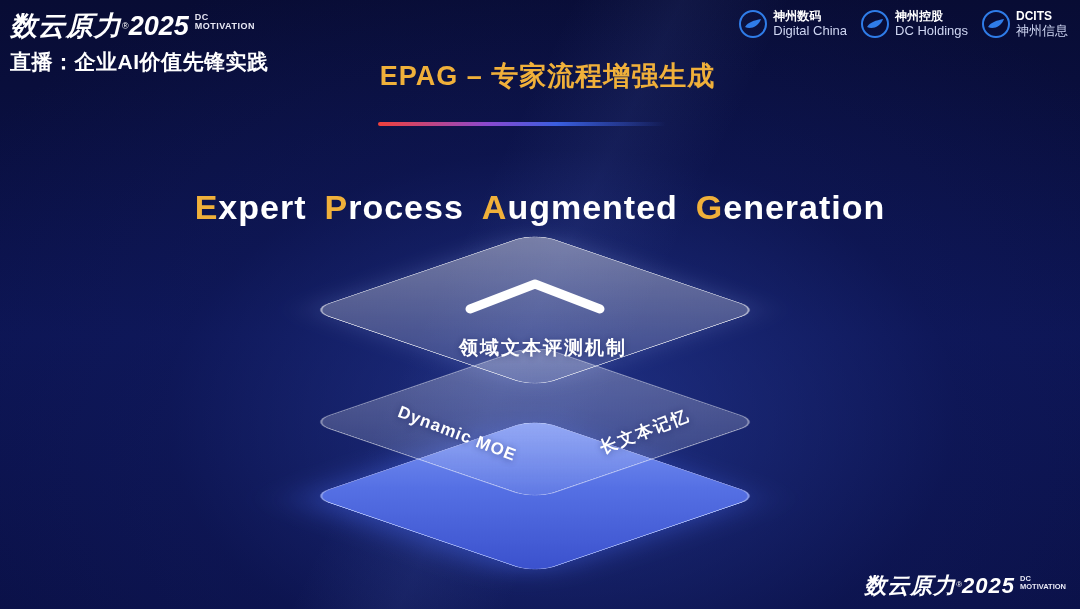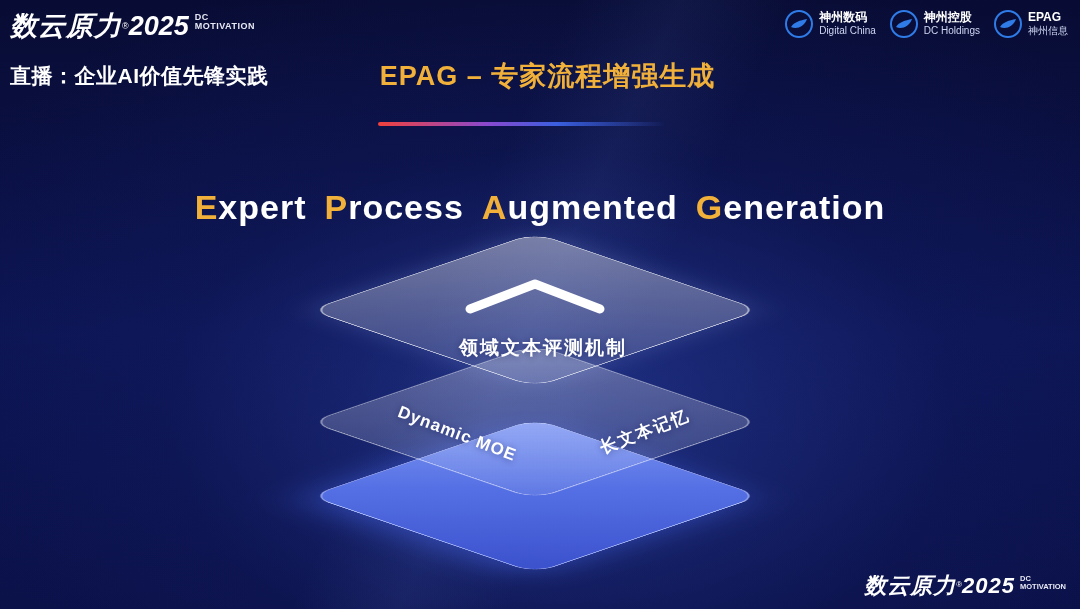--- a/index.html
+++ b/index.html
@@ -20,27 +20,27 @@
   }
 
   
   .brand{ position:absolute; left:10px; top:8px; display:flex; align-items:flex-start; gap:6px; }
   .brand .zh{ font-size:27px; font-weight:900; font-style:italic; letter-spacing:1px; }
   .brand .reg{ font-size:9px; vertical-align:super; }
   .brand .year{ font-size:27px; font-weight:900; font-style:italic; }
   .brand .sub{ display:flex; flex-direction:column; line-height:1.05; padding-top:5px; }
   .brand .sub span{ font-size:9px; font-weight:700; letter-spacing:.5px; color:#e8e8f5; }
 
-  .stream{ position:absolute; left:10px; top:62px; font-size:21px; font-weight:800; letter-spacing:.5px; }
+  .stream{ position:absolute; left:10px; top:48px; font-size:21px; font-weight:800; letter-spacing:.5px; }
 
   .partners{ position:absolute; right:12px; top:10px; display:flex; gap:14px; align-items:center; }
   .partner{ display:flex; align-items:center; gap:6px; }
   .partner .txt{ display:flex; flex-direction:column; line-height:1.15; }
   .partner .nm{ font-size:12px; font-weight:700; }
-  .partner .sb{ font-size:10px; color:#cfd6f2; }
+  .partner .sb{ font-size:13px; color:#cfd6f2; }
 
   
   .zh-title{ position:absolute; left:15px; right:0; top:58px; text-align:center; font-size:27px; font-weight:800; color:#f0b03a; letter-spacing:1px; }
   .divider{ position:absolute; left:378px; top:122px; width:288px; height:4px; border-radius:2px;
     background:linear-gradient(90deg, #f0413c 0%, #8a49cf 38%, #3a5fe0 62%, rgba(58,95,224,.0) 100%); }
   .en-title{ position:absolute; left:0; right:0; top:148px; text-align:center; font-size:34px; font-weight:600; letter-spacing:1px;margin-top:40px; }
   .en-title .word{ margin:0 9px; }
   .en-title .init{ color:#f0b03a; font-weight:700; }
 
   
@@ -109,21 +109,21 @@
         <span class="nm">神州控股</span>
         <span class="sb">DC Holdings</span>
       </div>
     </div>
     <div class="partner">
       <svg width="28" height="28" viewBox="0 0 28 28">
         <circle cx="14" cy="14" r="13" fill="none" stroke="#2f7ce8" stroke-width="2"></circle>
         <path d="M6 17 C11 19.5 19 17.5 22 9 C15 10.5 9 12 6 17 Z" fill="#2f7ce8"></path>
       </svg>
       <div class="txt">
-        <span class="nm">EPAG</span>
+        <span class="nm">DCITS</span>
         <span class="sb">神州信息</span>
       </div>
     </div>
   </div>
 
   <div class="zh-title">EPAG – 专家流程增强生成</div>
 
   <div class="divider"></div>
 
   <div class="en-title">

